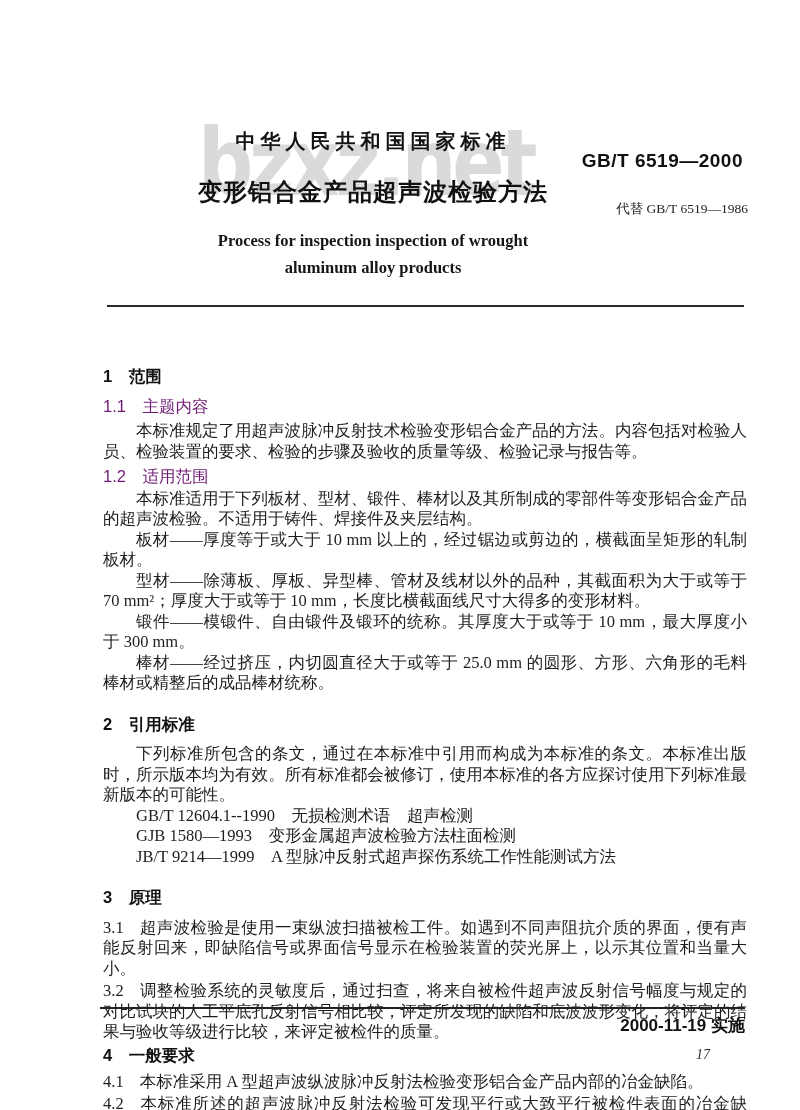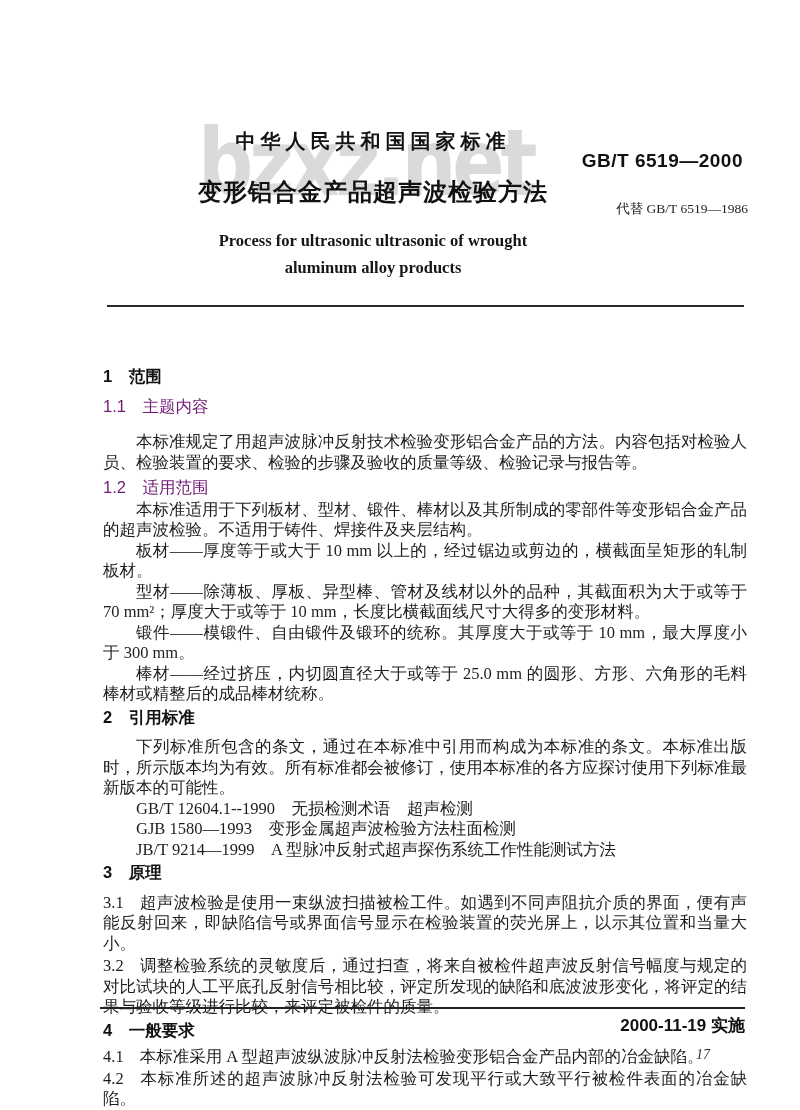--- a/index.html
+++ b/index.html
@@ -123,24 +123,24 @@
   .sub-h {
     font-family: "Liberation Sans", "DejaVu Sans", sans-serif;
     font-weight: normal;
     font-size: 16.5px;
     color: #701a75;
   }
   p.ind { text-indent: 2em; }
   .ref-line { padding-left: 2em; }
   .clause .cnum { margin-right: 16px; }
   .mt-sub { margin-top: 9px; }
-  .mt-p { margin-top: 16px; }
+  .mt-p { margin-top: 5px; }
   .mt-sub2 { margin-top: 4px; }
   .mt-p2 { margin-top: 2px; }
-  .mt-sec { margin-top: 2px; }
+  .mt-sec { margin-top: 20px; }
   .mt-intro { margin-top: 10px; }
   .mt-c { margin-top: 2px; }
   .mt-sec4 { margin-top: 2px; }
   .mt-c4 { margin-top: 7px; }
   .mt-c4b { margin-top: 1px; }
   
   .footer-rule {
     position: absolute;
     top: 1007px;
     left: 100px;
@@ -184,21 +184,21 @@
 </head>
 <body>
 
 <div class="page">
 
   <div class="watermark">bzxz.net</div>
 
   <div class="header-center">
     <div class="std-type">中华人民共和国国家标准</div>
     <div class="title-cn">变形铝合金产品超声波检验方法</div>
-    <div class="title-en line1">Process for ultrasonic ultrasonic of wrought</div>
+    <div class="title-en line1">Process for inspection inspection of wrought</div>
     <div class="title-en line2">aluminum alloy products</div>
   </div>
 
   <div class="std-no">GB/T 6519—2000</div>
   <div class="replaces">代替 GB/T 6519—1986</div>
 
   <div class="divider"></div>
 
   <div class="body-content">
 

